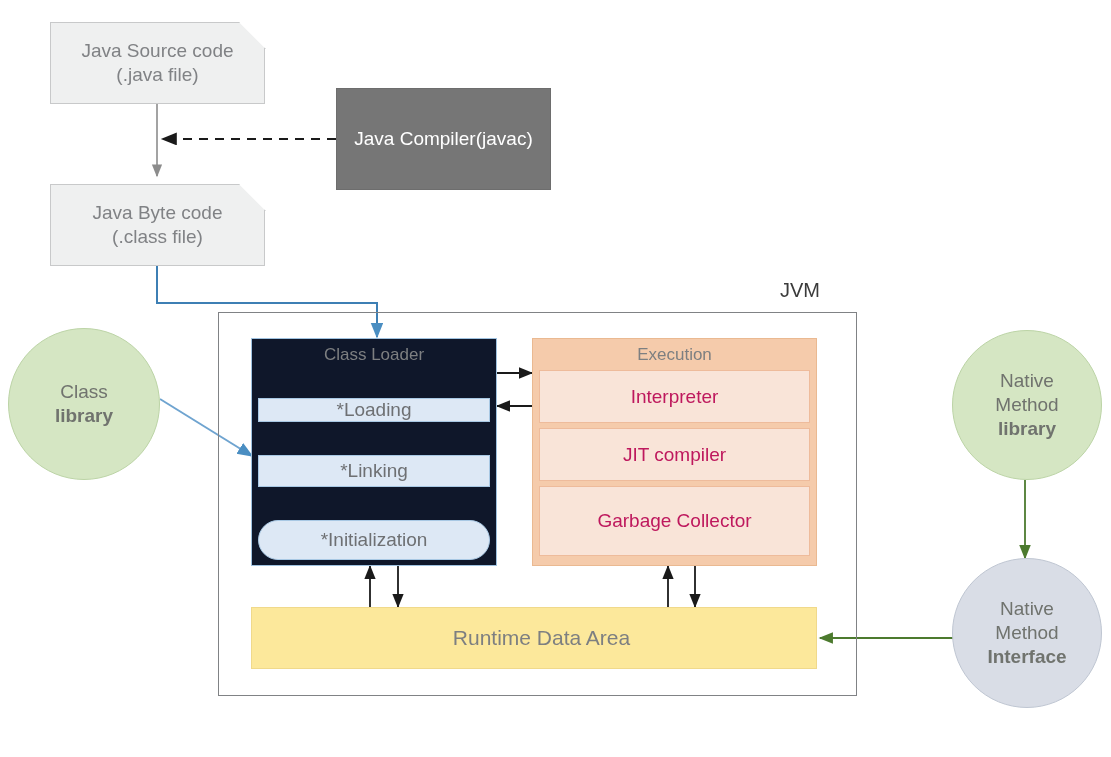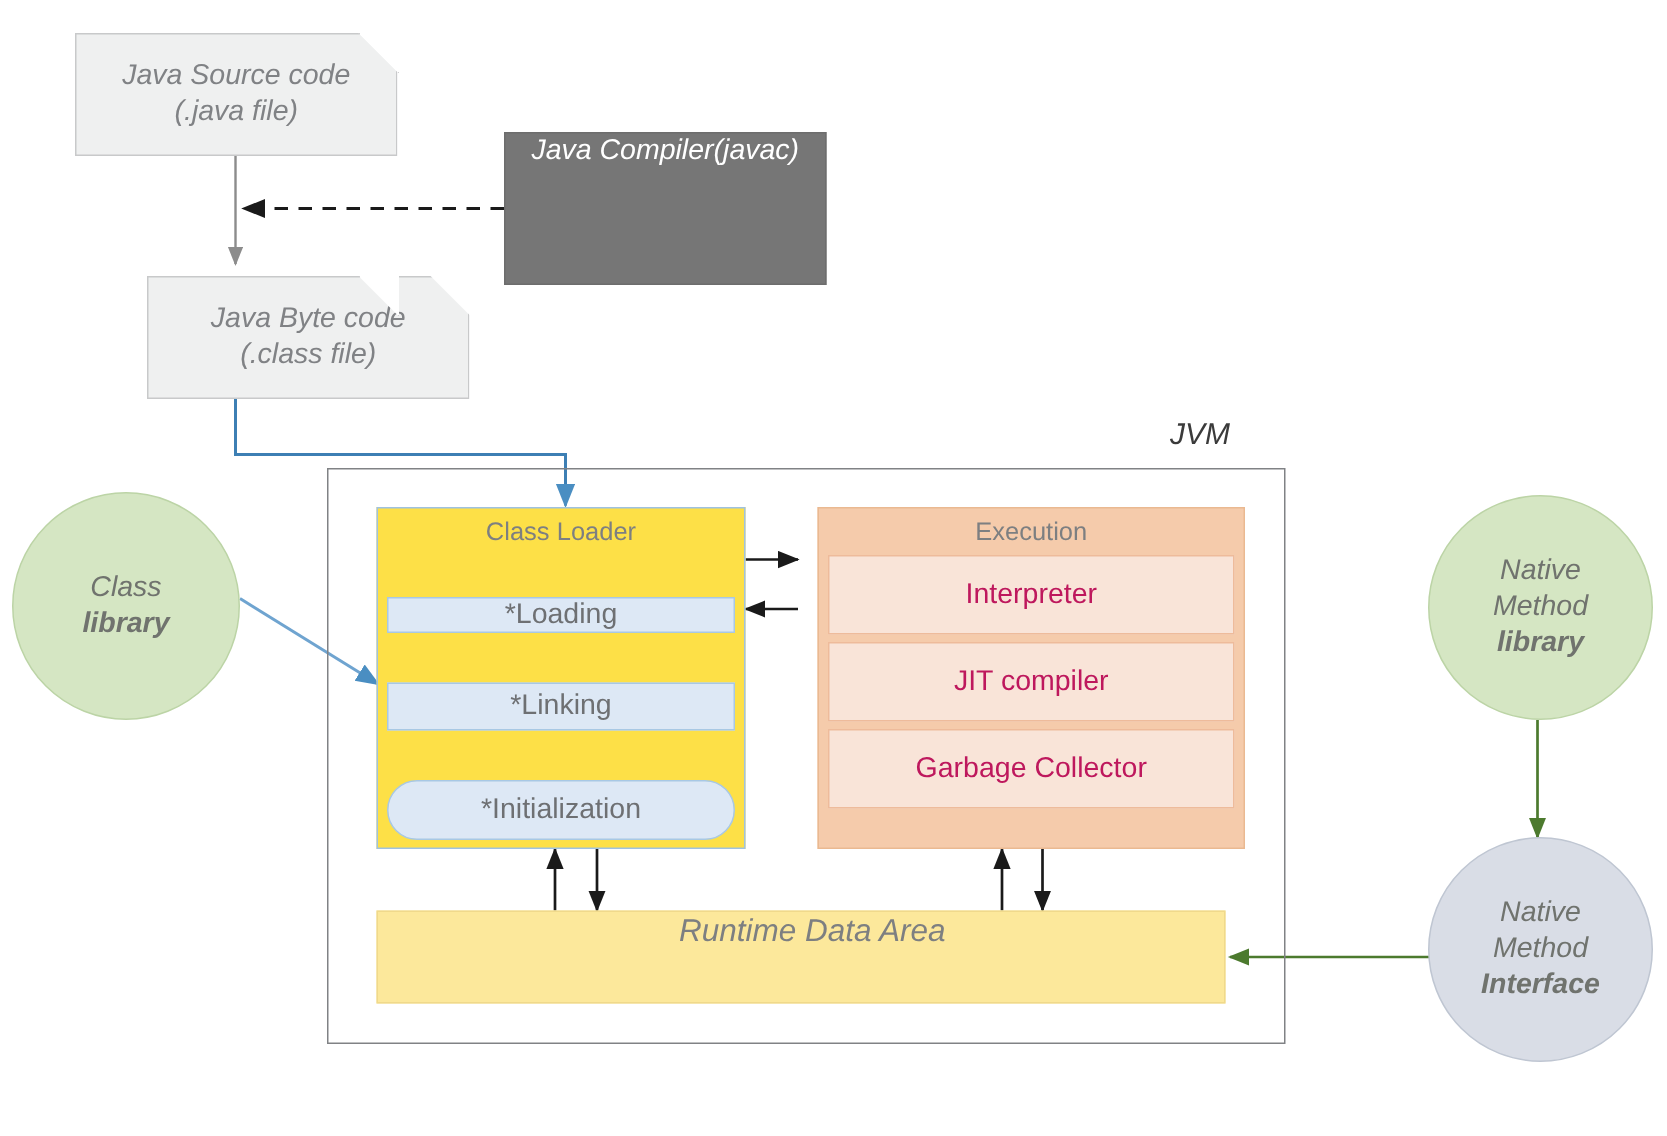--- a/index.html
+++ b/index.html
@@ -23,24 +23,24 @@
     left: 0;
     top: 0;
     width: 1111px;
     height: 757px;
     pointer-events: none;
   }
   .node {
     position: absolute;
     box-sizing: border-box;
     display: flex;
+    align-items: center;
     justify-content: center;
     text-align: center;
     line-height: 1.28;
-    font-style: italic;
   }
 
   
   .doc-shape {
     background: #eff0f0;
     border: 1px solid #c8c9ca;
     color: #808285;
     font-size: 19px;
     -webkit-clip-path: polygon(0 0, calc(100% - 26px) 0, 100% 26px, 100% 100%, 0 100%);
     clip-path: polygon(0 0, calc(100% - 26px) 0, 100% 26px, 100% 100%, 0 100%);
@@ -84,21 +84,21 @@
     flex-direction: column;
     align-items: stretch;
   }
   .group-box .group-title {
     text-align: center;
     font-size: 17px;
     padding: 6px 0 5px 0;
     color: #7d7f81;
   }
   .loader-box {
-    background: #fde047;
+    background: #0f172a;
     border: 1px solid #9fc2e0;
     gap: 28px;
   }
   .loader-item {
     background: #dde8f5;
     border: 1px solid #a8c8e4;
     color: #6e7073;
     font-size: 19px;
     display: flex;
     align-items: center;
@@ -218,21 +218,21 @@
     <div>Java Source code</div>
     <div>(.java file)</div>
   </div>
   <div class="doc-fold" style="left:239px; top:22px;"></div>
 
   <div class="node compiler-box" style="left:336px; top:88px; width:215px; height:102px; ">
     <div>Java Compiler</div>
     <div>(javac)</div>
   </div>
 
-  <div class="node doc-shape" style="left:50px; top:184px; width:215px; height:82px; flex-direction:column;margin-left:48px;">
+  <div class="node doc-shape" style="left:50px; top:184px; width:215px; height:82px; flex-direction:column;">
     <div>Java Byte code</div>
     <div>(.class file)</div>
   </div>
   <div class="doc-fold" style="left:239px; top:184px;"></div>
 
   <div class="node circle circle-green" style="left:8px; top:328px; width:152px; height:152px;">
     <div>Class</div>
     <div class="strong">library</div>
   </div>
 
@@ -240,25 +240,25 @@
 
   <div class="jvm-box" style="position:absolute; left:218px; top:312px; width:637px; height:382px;"></div>
 
   <div class="group-box loader-box" style="left:251px; top:338px; width:246px; height:228px;">
     <div class="group-title">Class Loader</div>
     <div class="loader-item" style="height:35px;">*Loading</div>
     <div class="loader-item" style="height:53px;">*Linking</div>
     <div class="loader-item" style="height:66px;border-radius:26px;">*Initialization</div>
   </div>
 
-  <div class="group-box exec-box" style="left:532px; top:338px; width:285px; height:228px;margin-left:13px;">
+  <div class="group-box exec-box" style="left:532px; top:338px; width:285px; height:228px;">
     <div class="group-title">Execution</div>
     <div class="exec-item" style="height:53px;">Interpreter</div>
     <div class="exec-item" style="height:53px;text-align:center;">JIT compiler</div>
-    <div class="exec-item" style="height:53px;">Garbage Collector</div>
+    <div class="exec-item" style="height:70px;">Garbage Collector</div>
   </div>
 
   <div class="node runtime-box" style="left:251px; top:607px; width:566px; height:62px;">Runtime Data Area</div>
 
   <div class="node circle circle-green" style="left:952px; top:330px; width:150px; height:150px;">
     <div>Native</div>
     <div>Method</div>
     <div class="strong">library</div>
   </div>
 

